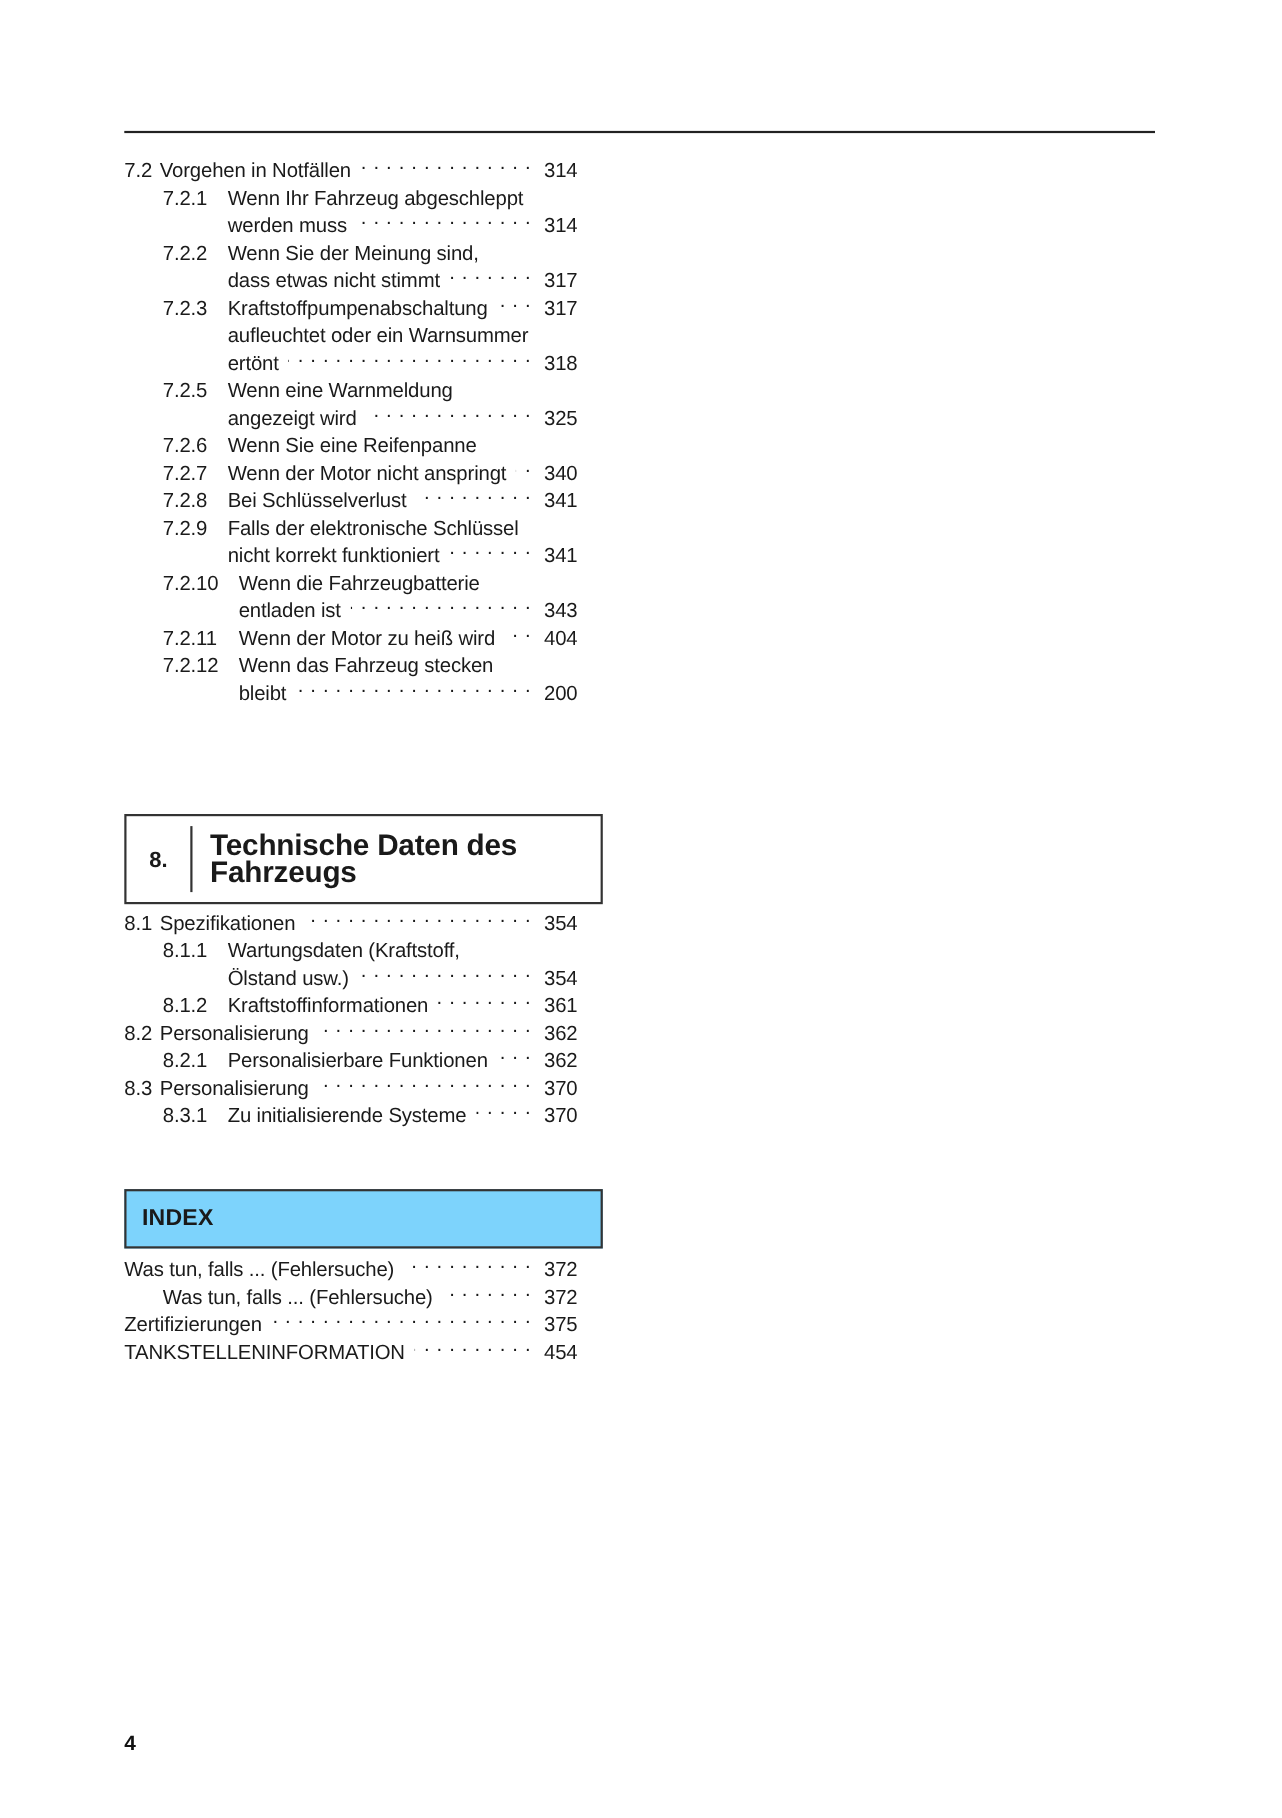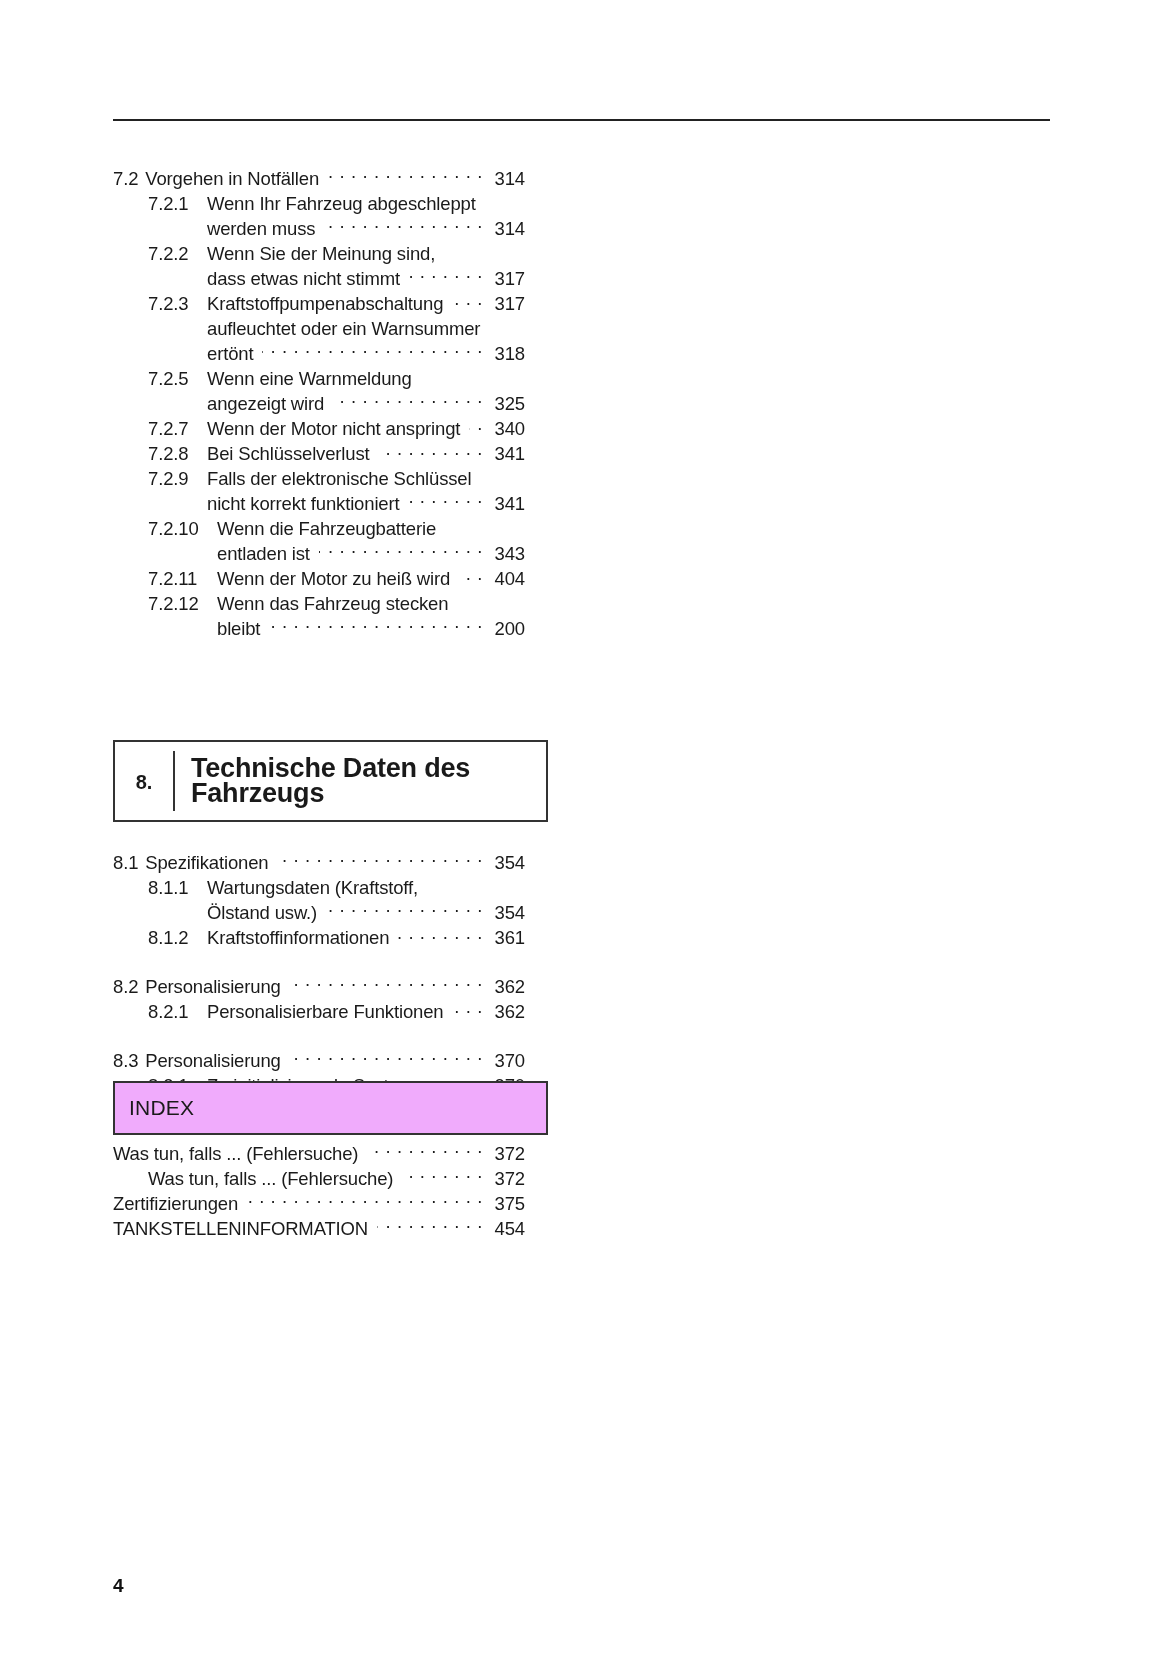--- a/index.html
+++ b/index.html
@@ -43,22 +43,22 @@
 
   
   .toc-line {
     display: flex;
     align-items: baseline;
     font-size: 18.5px;
     line-height: 25px;
     letter-spacing: -0.15px;
     white-space: nowrap;
   }
-  .toc-line.lvl1 { padding-left: 0px; margin-top: 24px; }
-  .toc-line.lvl2 { padding-left: 35px; align-items: center; }
+  .toc-line.lvl1 { padding-left: 0px; }
+  .toc-line.lvl2 { padding-left: 35px; }
   .toc-line.lvl2cont { padding-left: 35px; }
   .toc-line.idx1  { padding-left: 0px; }
   .toc-line.idx2  { padding-left: 35px; }
 
   .num {
     flex: 0 0 auto;
     margin-right: 7px;
   }
   .num.n3 { min-width: 52px; }
   .num.n4 { min-width: 62px; }
@@ -128,23 +128,23 @@
     letter-spacing: -0.2px;
   }
 
   
   .index-box {
     position: absolute;
     left: 113px;
     width: 435px;
     border: 2px solid #333333;
     box-sizing: border-box;
-    background: #f0abfc;
+    background: #7dd3fc;
     padding: 13px 0 13px 14px;
-    font-weight: normal;
+    font-weight: bold;
     font-size: 21px;
     letter-spacing: 0.2px;
   }
 
   .index-col {
     position: absolute;
     left: 113px;
     width: 412px;
   }
 
@@ -220,20 +220,26 @@
       <span class="title">Wenn eine Warnmeldung</span>
       <span class="leader"></span>
       <span class="pg"></span>
     </div>
     <div class="toc-line lvl2cont">
       <span class="title cont-pad-3">angezeigt wird</span>
       <span class="leader"></span>
       <span class="pg">325</span>
     </div>
 
+    <div class="toc-line lvl2 noleader">
+      <span class="num n3">7.2.6</span>
+      <span class="title">Wenn Sie eine Reifenpanne</span>
+      <span class="leader"></span>
+      <span class="pg"></span>
+    </div>
 
     <div class="toc-line lvl2">
       <span class="num n3">7.2.7</span>
       <span class="title">Wenn der Motor nicht anspringt</span>
       <span class="leader"></span>
       <span class="pg">340</span>
     </div>
 
     <div class="toc-line lvl2">
       <span class="num n3">7.2.8</span>

